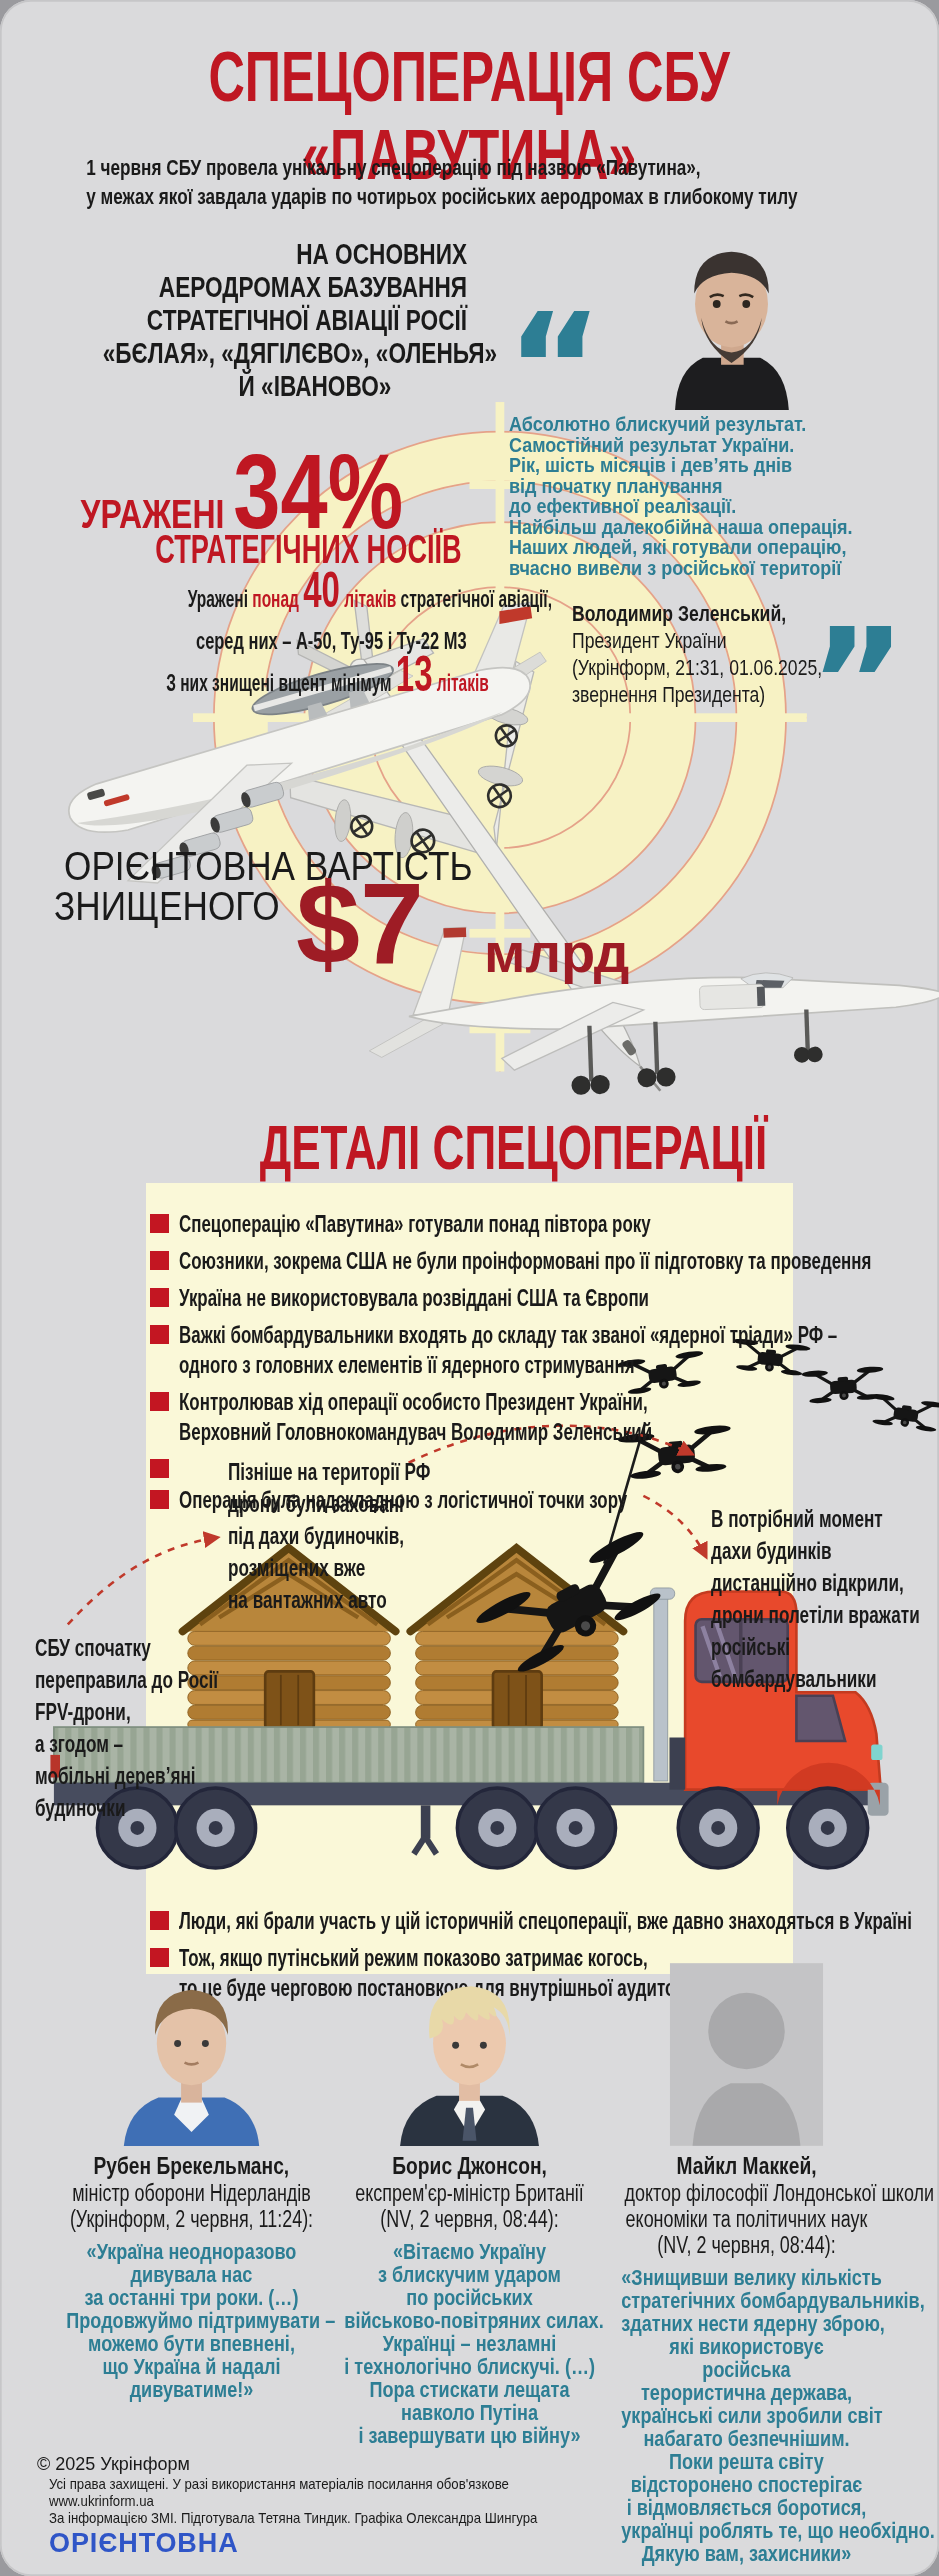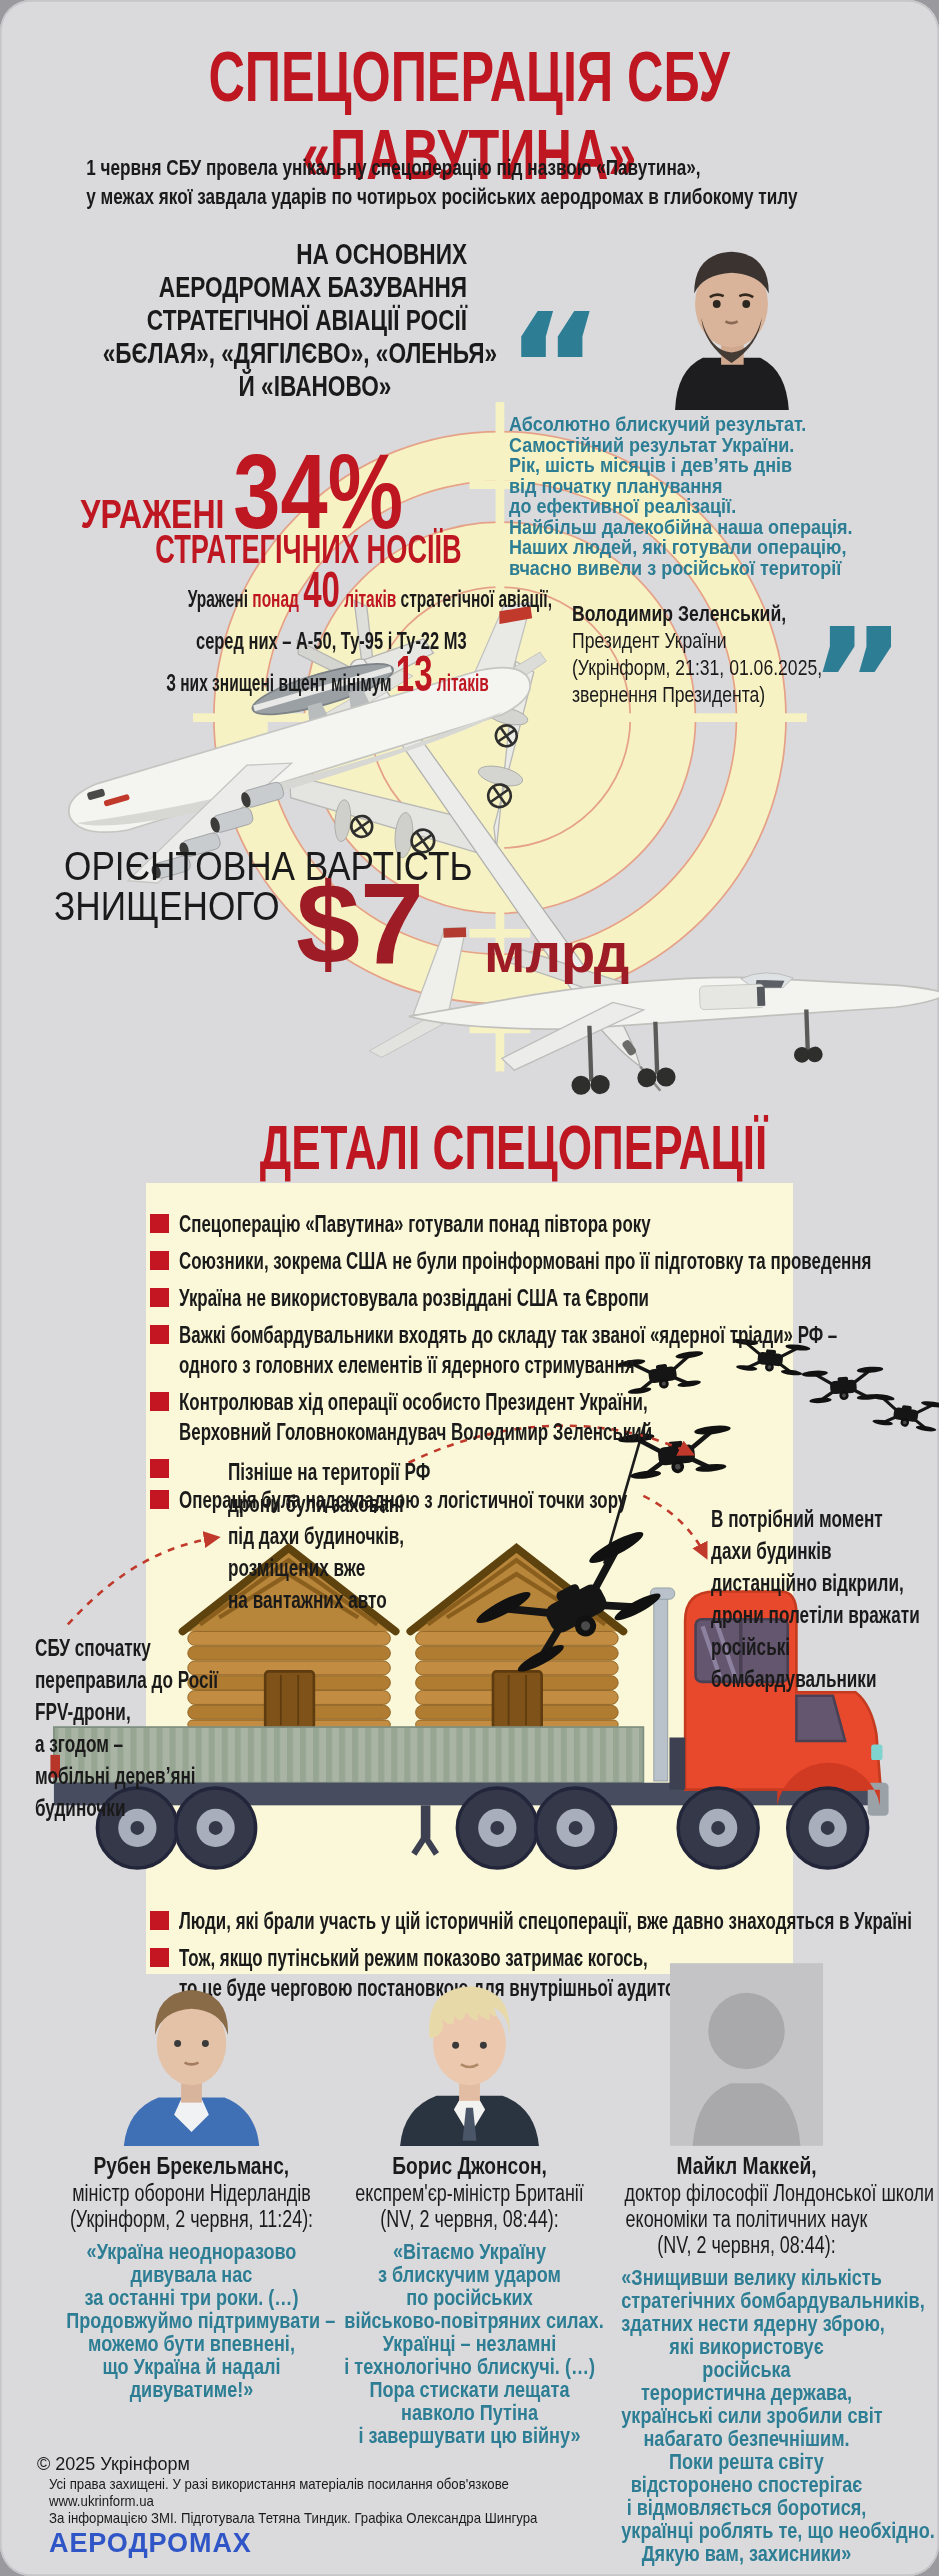--- a/index.html
+++ b/index.html
@@ -536,17 +536,17 @@
       </div>
   </div>
 
   <div class="abs footer" style="z-index:6;">
     <div>© 2025 Укрінформ</div>
     <div class="f-small">
       <div>Усі права захищені. У разі використання матеріалів посилання обов'язкове</div>
       <div>www.ukrinform.ua</div>
       <div>За інформацією ЗМІ. Підготувала Тетяна Тиндик. Графіка Олександра Шингура</div>
     </div>
-    <div class="f-logo">АЕРОДРОМАХ</div>
+    <div class="f-logo">ОРІЄНТОВНА</div>
   </div>
 
 </div>
 
 
 </body></html>

